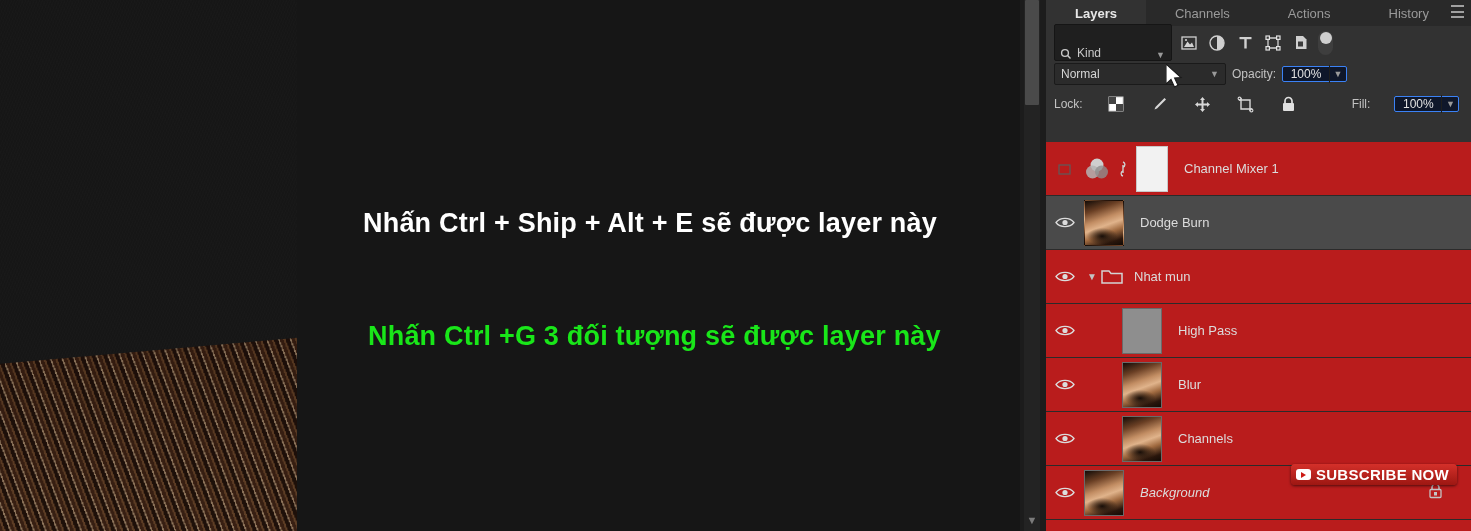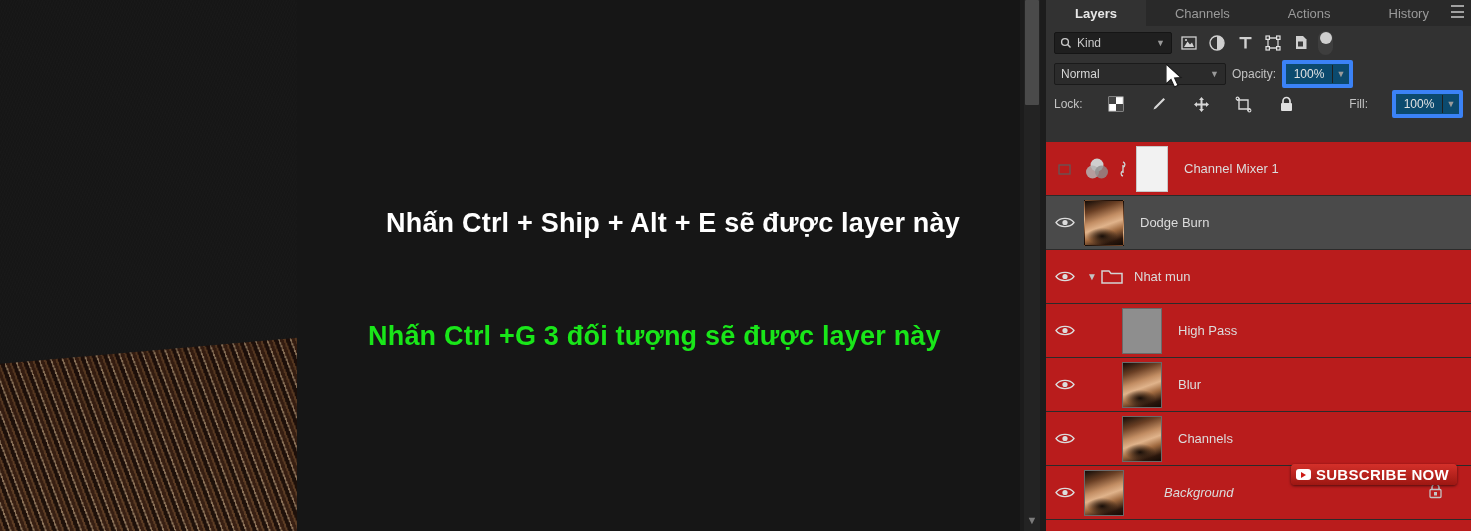--- a/index.html
+++ b/index.html
@@ -49,21 +49,21 @@
     position: absolute; left: 297px; top: 0; right: 0; bottom: 0;
     background: #161616;
   }
 
   
   .annot {
     position: absolute; font-weight: bold; white-space: nowrap;
     letter-spacing: .2px;
   }
   #annot-white {
-    left: 386px; top: 208px; font-size: 27px; color: #ffffff;
+    left: 363px; top: 208px; font-size: 27px; color: #ffffff;
   }
   #annot-green {
     left: 368px; top: 321px; font-size: 27px; color: #19e619;
   }
   .arrow-svg { position: absolute; overflow: visible; }
 
   
   #canvas-scrollbar {
     position: absolute; left: 1024px; top: 0; width: 16px; height: 531px;
     background: #232323;
@@ -95,22 +95,22 @@
     position: absolute; right: 7px; top: 5px; width: 13px; height: 13px;
     display: flex; flex-direction: column; justify-content: space-between;
   }
   #panel-menu-icon i { display: block; height: 2px; background: #a0a0a0; }
 
   
   #filter-row {
     height: 33px; display: flex; align-items: center; padding: 0 8px; gap: 6px;
   }
   #kind-select {
-    width: 118px; height: 22px; background: #1f1f1f; border: 1px solid #151515;
-    border-radius: 2px; display: flex; align-items: center; padding: 0 5px; gap: 5px;
+    width: 118px; height: 37px; background: #1f1f1f; border: 1px solid #151515;
+    border-radius: 2px; display: flex; align-items: flex-end; padding: 0 5px; gap: 5px;
     position: relative;
   }
   #kind-select .lbl { font-size: 12px; color: #c9c9c9; }
   #kind-select .chev { position: absolute; right: 6px; color: #9a9a9a; font-size: 9px; }
   .sicon { width: 22px; height: 22px; display: flex; align-items: center; justify-content: center; }
   #toggle-pill {
     width: 15px; height: 24px; border-radius: 8px; background: #3e3e3e;
     display: flex; align-items: flex-start; justify-content: center; padding-top: 1px;
   }
   #toggle-pill b { width: 12px; height: 12px; border-radius: 50%; background: #cfcfcf; display:block; }
@@ -120,21 +120,21 @@
     height: 30px; display: flex; align-items: center; padding: 0 8px; gap: 6px;
   }
   #blend-select {
     width: 172px; height: 22px; background: #2b2b2b; border: 1px solid #1a1a1a;
     border-radius: 2px; display: flex; align-items: center; padding: 0 6px; position: relative;
   }
   #blend-select .lbl { font-size: 12px; color: #d6d6d6; }
   #blend-select .chev { position: absolute; right: 6px; color: #9a9a9a; font-size: 9px; }
   .fieldlabel { font-size: 12px; color: #c2c2c2; }
   .numfield {
-    height: 28px; background: #0c4a6e; border: 4px solid #3b82f6; border-radius: 2px;
+    height: 16px; background: #0f172a; border: 1px solid #3b82f6; border-radius: 2px;
     display: flex; align-items: center;
   }
   .numfield .val { font-size: 12px; color: #e2e2e2; padding: 0 7px; min-width: 46px; text-align: center; }
   .numfield .chev {
     width: 17px; text-align: center; color: #9a9a9a; font-size: 9px;
     border-left: 1px solid #1e1e1e; line-height: 18px; height: 18px;
   }
 
   
   #lock-row {
@@ -161,21 +161,21 @@
   }
   .thumb.flat { background: #8e8e8e; border-color: #6a6a6a; }
   .thumb.white { background: #f2f2f2; border-color: #c8c8c8; }
   .thumb.selected-brackets { border-color: transparent; }
   .thumb.selected-brackets .br { position: absolute; width: 9px; height: 9px; border: 2px solid #ffffff; }
   .thumb.selected-brackets .br.tl { left: -2px; top: -2px; border-right: 0; border-bottom: 0; }
   .thumb.selected-brackets .br.tr { right: -2px; top: -2px; border-left: 0; border-bottom: 0; }
   .thumb.selected-brackets .br.bl { left: -2px; bottom: -2px; border-right: 0; border-top: 0; }
   .thumb.selected-brackets .br.br2 { right: -2px; bottom: -2px; border-left: 0; border-top: 0; }
   .layer-name { font-size: 13px; color: #dcdcdc; padding-left: 16px; }
-  .layer-name.italic { font-style: italic; margin-left: 24px; }
+  .layer-name.italic { font-style: italic; }
   .group-chevron { width: 16px; color: #c3c3c3; font-size: 10px; text-align: center; }
   .folder-icon { width: 24px; display: flex; align-items: center; justify-content: center; }
   .lock-badge { position: absolute; right: 28px; top: 50%; transform: translateY(-50%); }
 
   #subscribe-badge {
     position: absolute; right: 14px; top: 464px; height: 21px;
     background: linear-gradient(180deg, #d4302a, #9d1712);
     border-radius: 4px; display: flex; align-items: center; gap: 5px;
     padding: 0 8px 0 5px; box-shadow: 0 1px 3px rgba(0,0,0,.6);
   }

